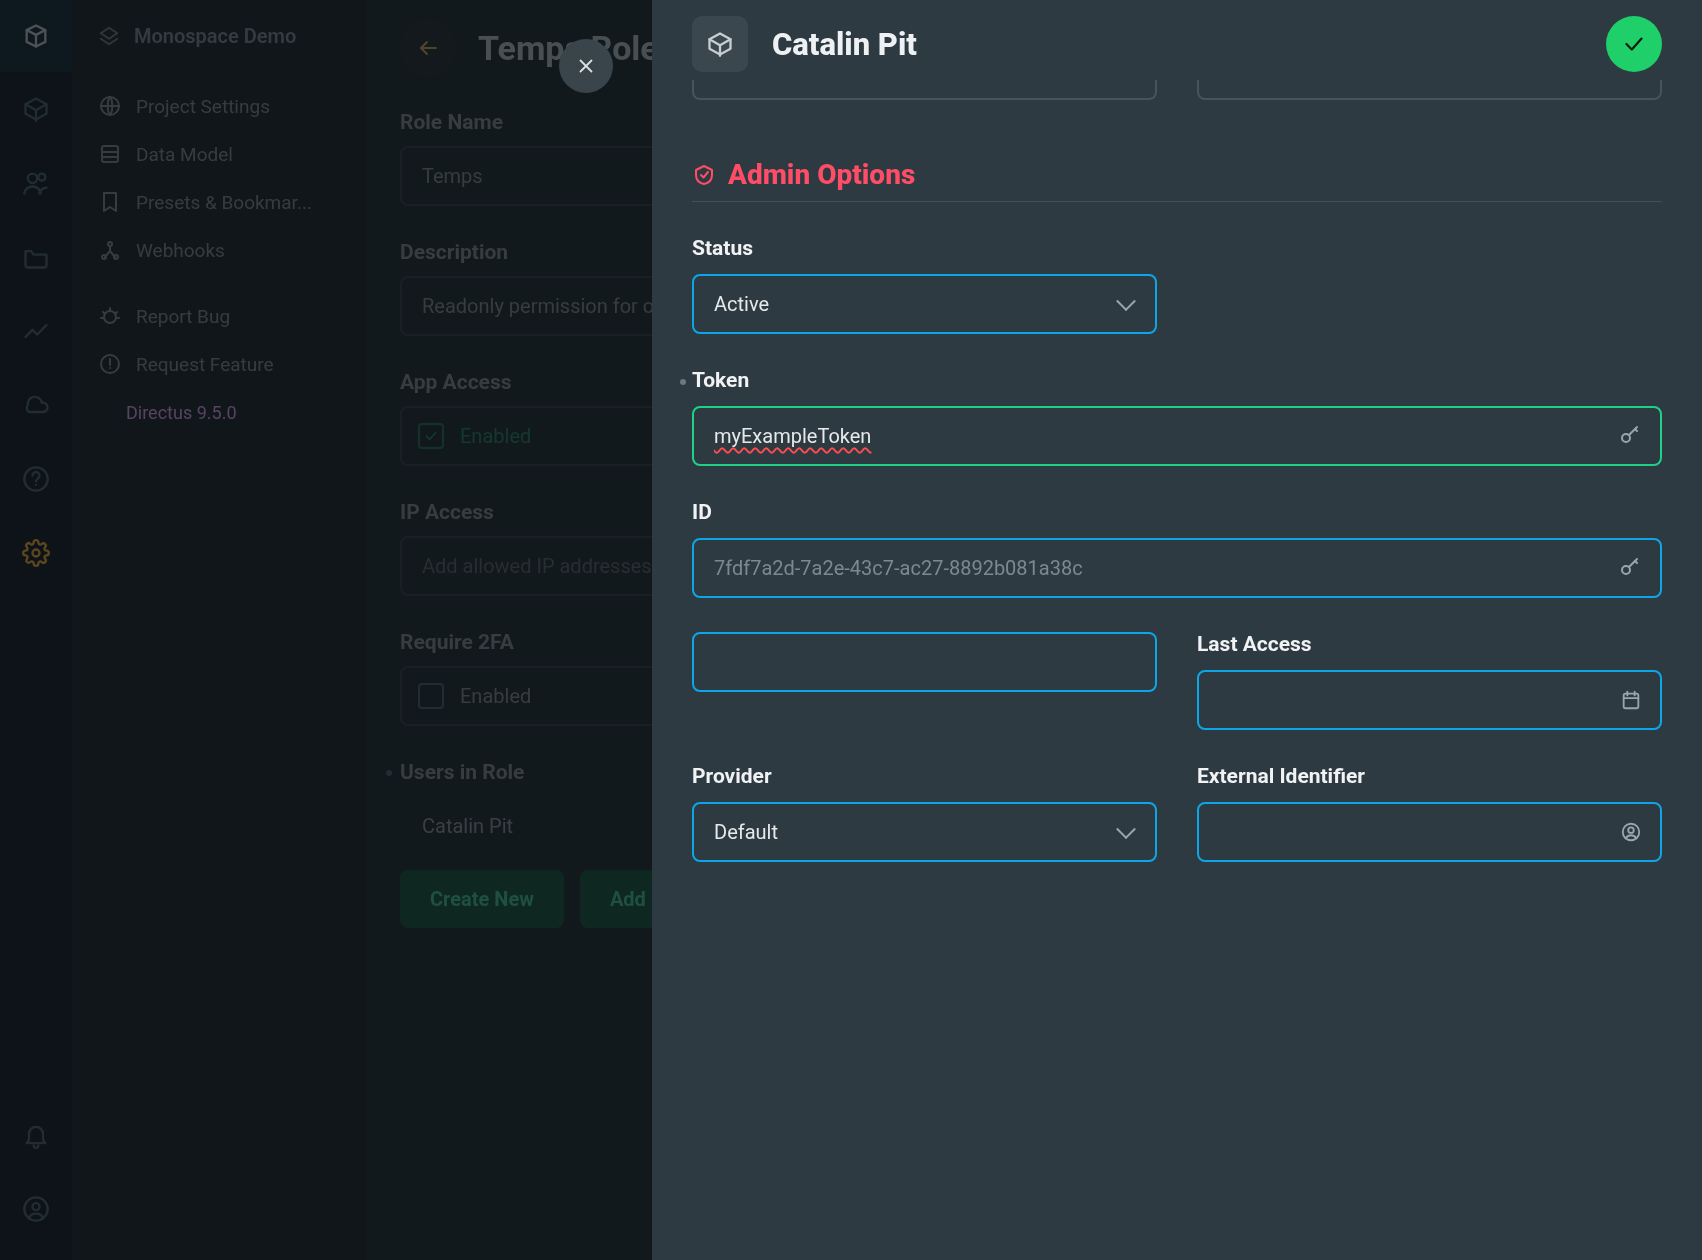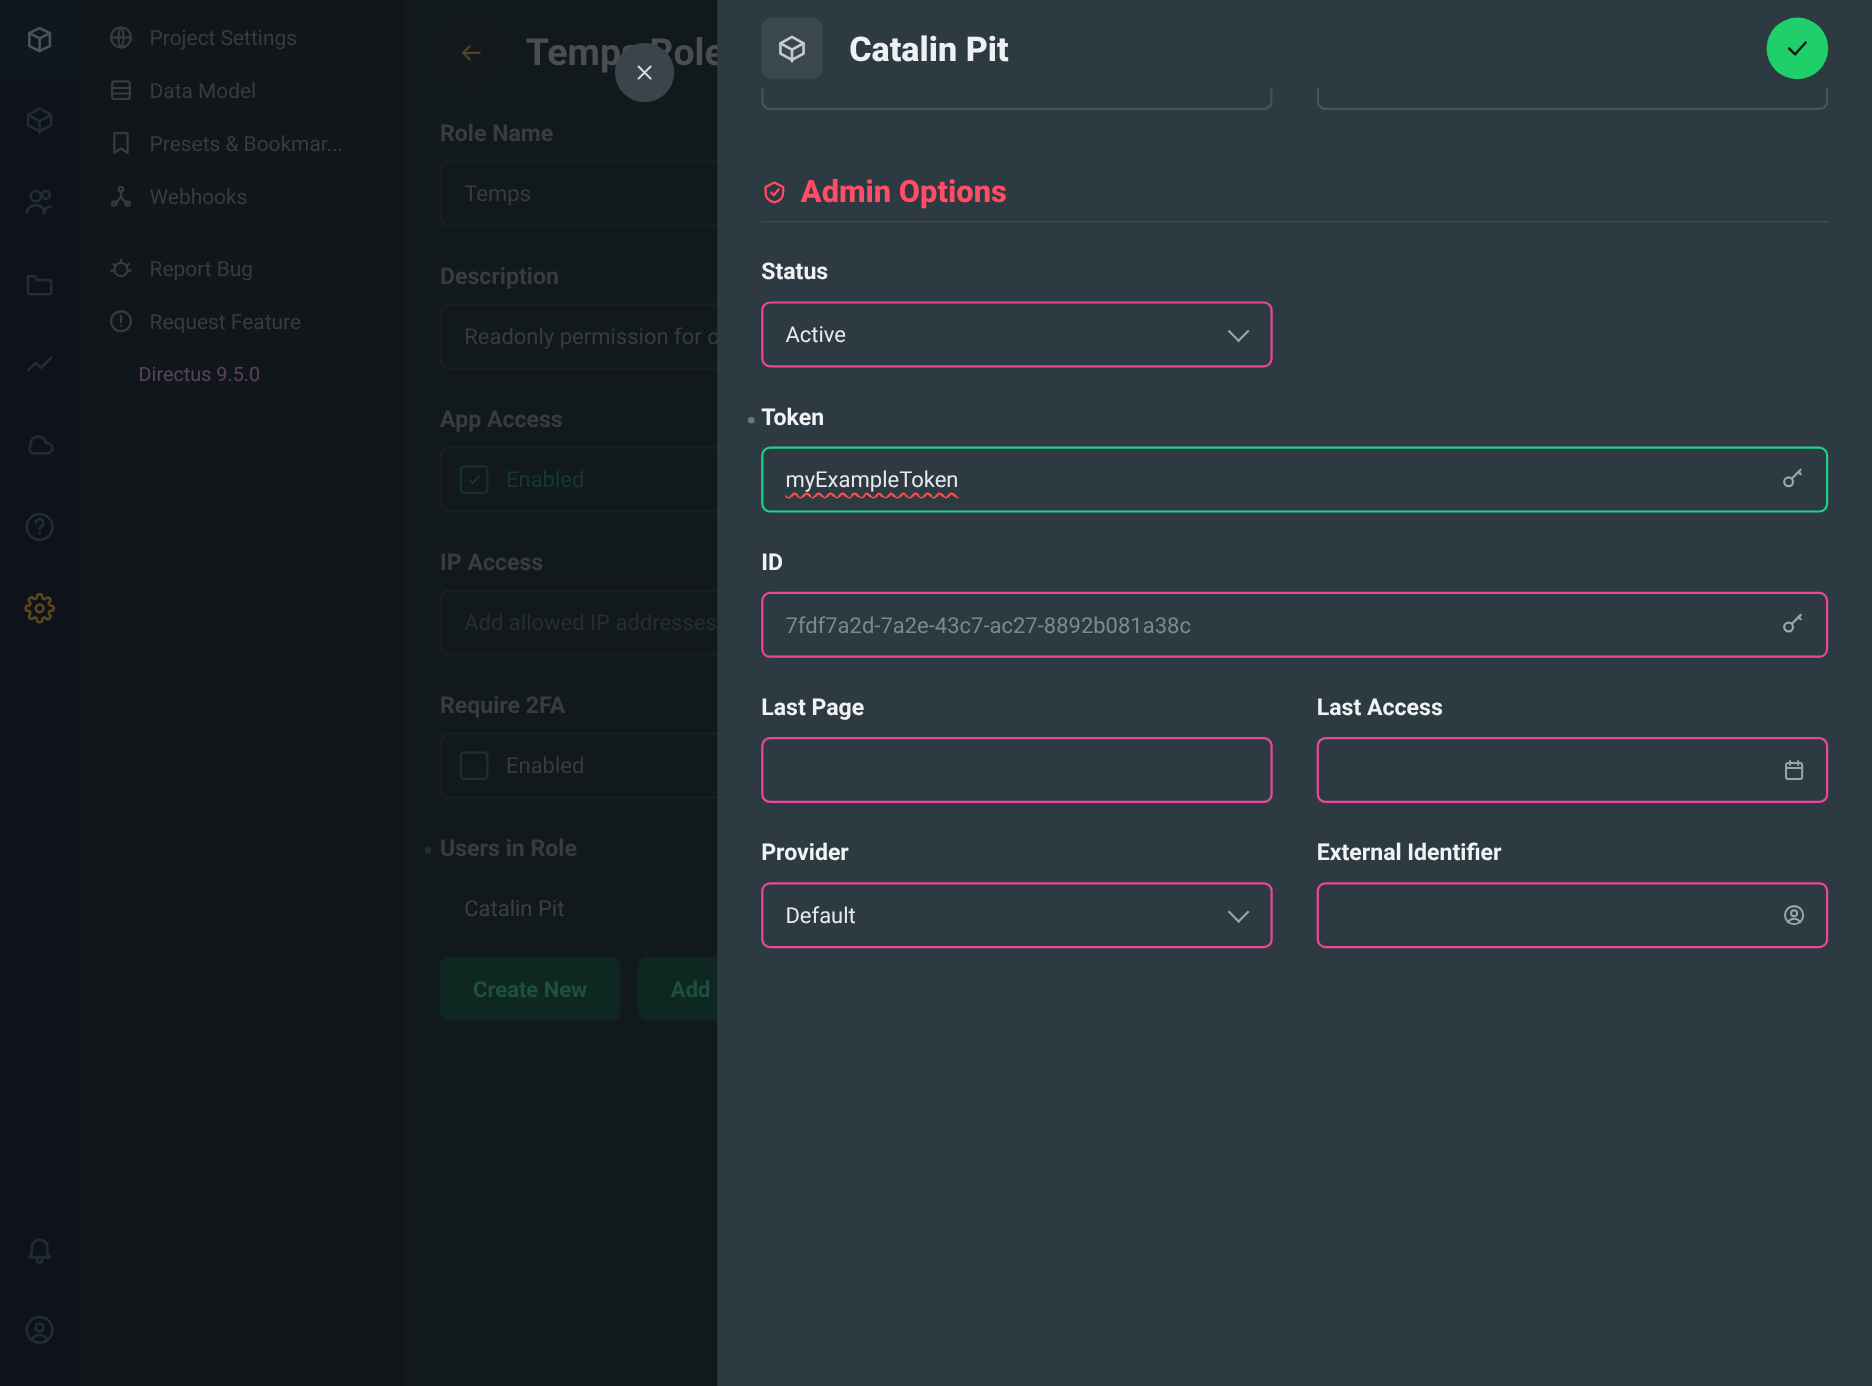--- a/index.html
+++ b/index.html
@@ -248,21 +248,21 @@
     font-size: 21px; font-weight: 700; color: #f0f2f3;
     margin-bottom: 14px;
     position: relative;
   }
   .drawer .flabel.dot::before {
     content: ""; position: absolute; left: -12px; top: 11px;
     width: 6px; height: 6px; border-radius: 50%; background: #6b7880;
   }
   .drawer .control {
     height: 60px;
-    border: 2px solid #ec4899;
+    border: 2px solid #0ea5e9;
     border-radius: 8px;
     background: transparent;
     padding: 0 20px;
     display: flex; align-items: center;
     font-size: 20px;
     color: #e6e9eb;
     width: 100%;
     position: relative;
   }
   .drawer .control.half { width: 465px; }
@@ -364,20 +364,27 @@
   <div class="rail-icon" style="margin-bottom:14px">
     <svg viewBox="0 0 24 24">
         <circle cx="12" cy="12" r="10"></circle>
         <circle cx="12" cy="10" r="3"></circle>
         <path d="M6 20c1-3 4-4 6-4s5 1 6 4"></path>
       </svg>
   </div>
 </div>
 
 <div class="sidebar">
+  <div class="workspace">
+    <svg width="22" height="22" viewBox="0 0 24 24" style="color:#7e8990">
+        <path d="M12 3l9 6-9 6-9-6 9-6z"></path>
+        <path d="M3 15l9 6 9-6"></path>
+      </svg>
+    <span>Monospace Demo</span>
+  </div>
   <div style="height:10px"></div>
   <div class="nav-item">
     <svg viewBox="0 0 24 24">
         <circle cx="12" cy="12" r="9"></circle>
         <path d="M3 12h18"></path>
         <path d="M12 3c3 3 3 15 0 18"></path>
         <path d="M12 3c-3 3-3 15 0 18"></path>
       </svg>
     <span>Project Settings</span>
   </div>
@@ -573,21 +580,20 @@
               <path d="M11 11l8-8"></path>
               <path d="M17 5l2 2"></path>
             </svg>
         </span>
       </div>
     </div>
   </div>
 
   <div class="row">
     <div class="field">
-      <div class="flabel">Last Page</div>
       <div class="control">
         <input type="text" value="" style="">
       </div>
     </div>
     <div class="field">
       <div class="flabel">Last Access</div>
       <div class="control">
         <input type="text" value="" style="">
         <span class="right-icon">
           <svg width="22" height="22" viewBox="0 0 24 24">

